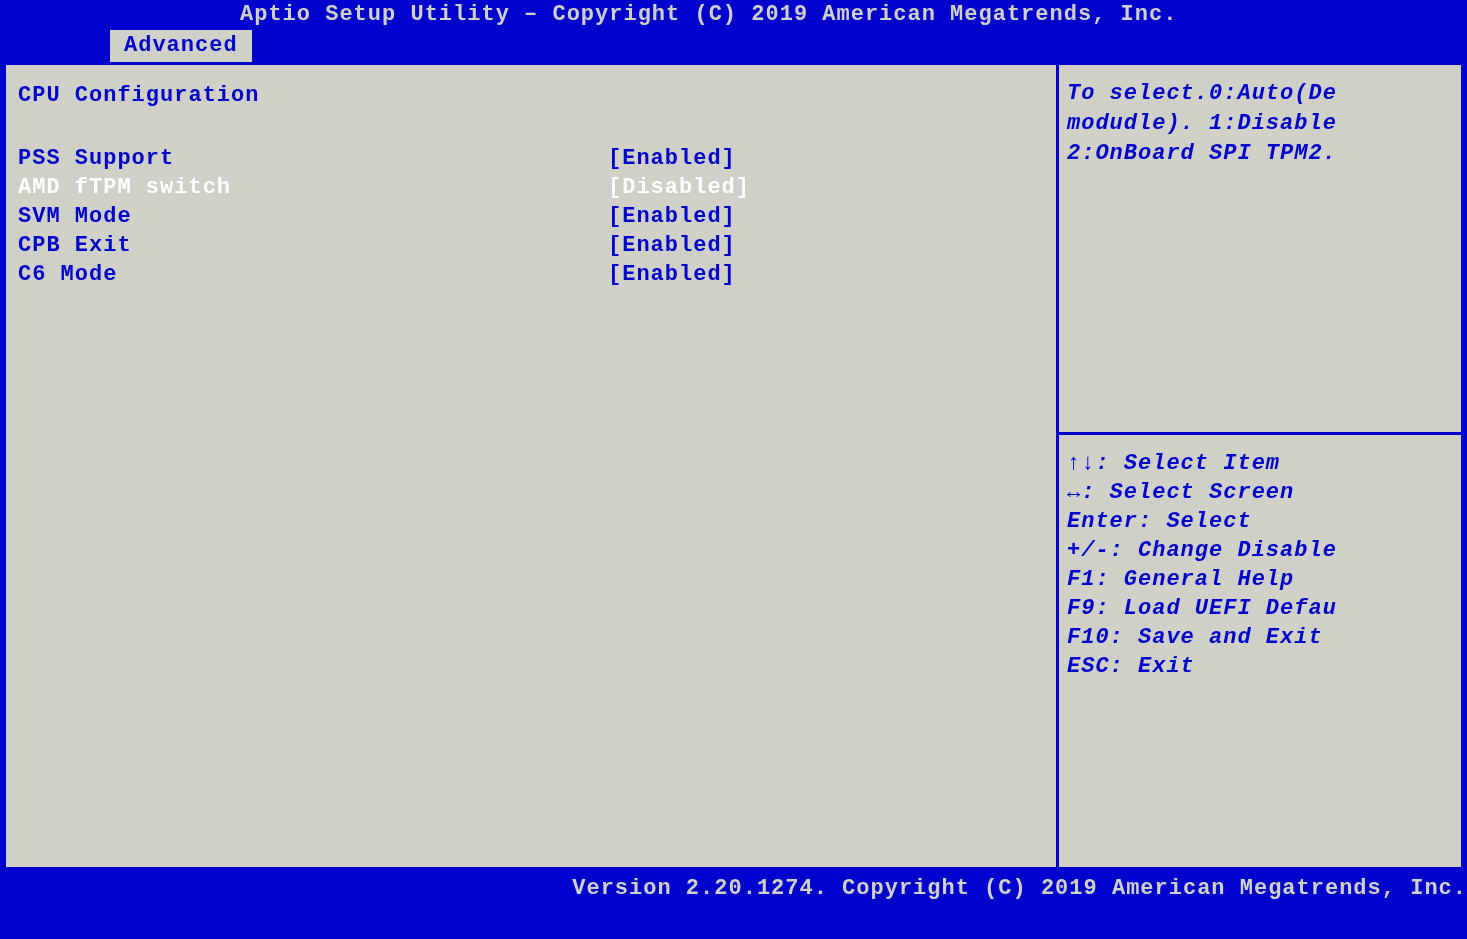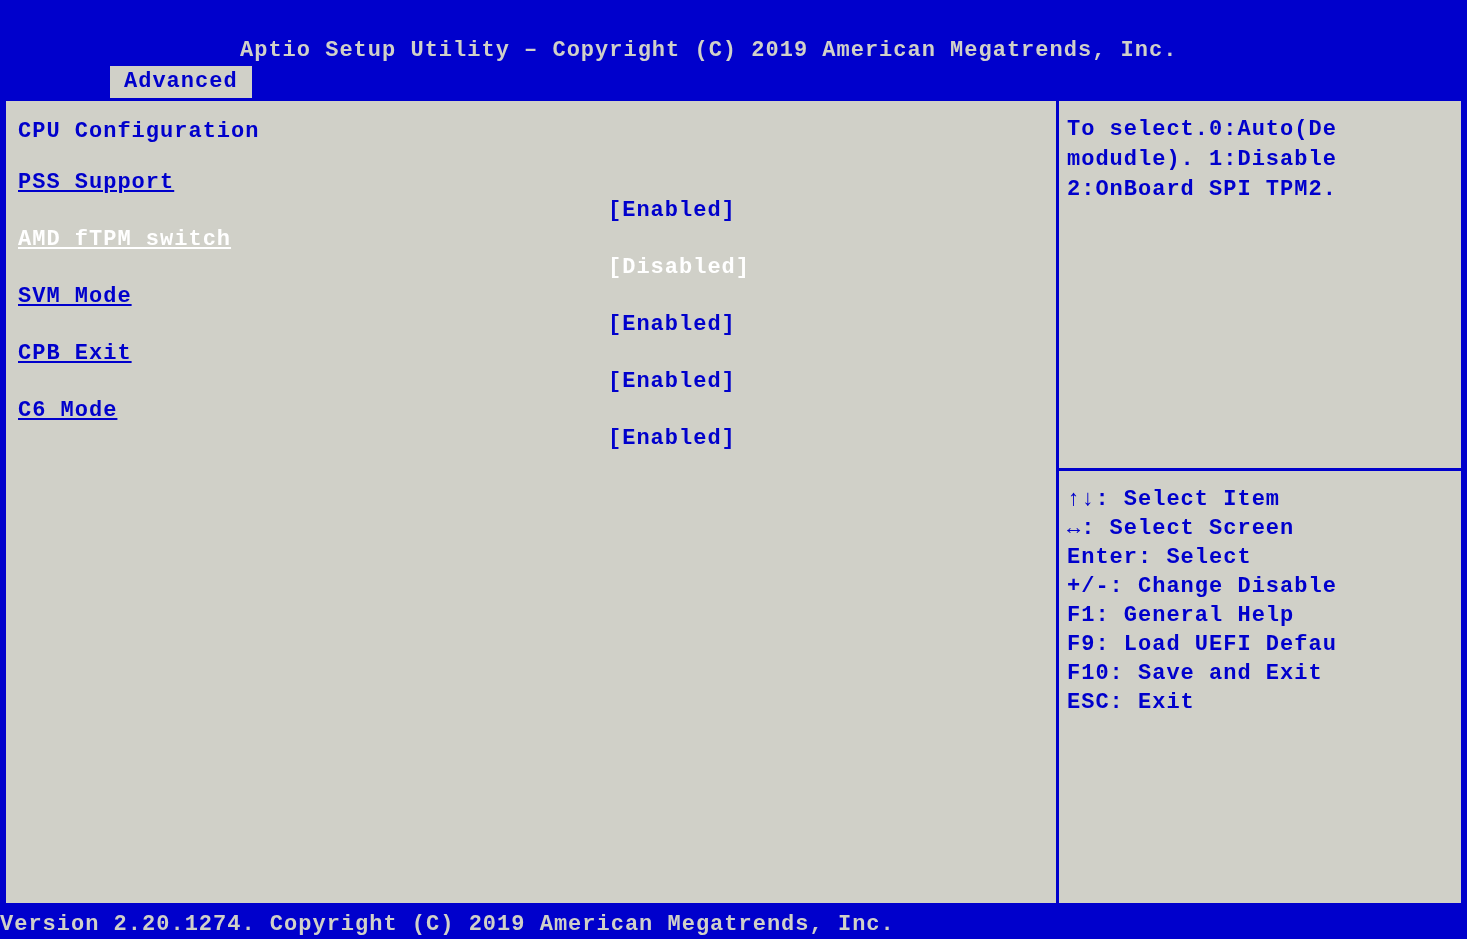--- a/index.html
+++ b/index.html
@@ -17,21 +17,20 @@
     overflow: hidden;
     letter-spacing: 1px;
   }
   .header-bar {
     background: #0000cc;
     color: #d0d0c8;
     height: 30px;
     padding-left: 240px;
     white-space: nowrap;
     line-height: 30px;
-    margin-top: 36px;
   }
   .tab-bar {
     background: #0000cc;
     height: 32px;
     display: flex;
     padding-left: 110px;
     align-items: center;
   }
   .tab {
     background: #d0d0c8;
@@ -70,47 +69,47 @@
     flex: 1;
     padding: 14px 8px;
     color: #0000cc;
     line-height: 29px;
     overflow: hidden;
   }
   .footer-bar {
     background: #0000cc;
     color: #d0d0c8;
     height: 30px;
-    text-align: left;
+    text-align: right;
     padding-top: 6px;
     white-space: nowrap;
+    padding-left: 43px;
   }
   .section-title {
     color: #0000cc;
-    margin-bottom: 24px;
+    margin-bottom: 36px;
   }
   .setting-row {
     display: flex;
     color: #0000cc;
     line-height: 29px;
   }
   .setting-row.selected {
     color: #ffffff;
     justify-content: flex-end;
   }
   .setting-label {
     width: 590px;
-    text-decoration: underline;
   }
   .setting-value {
     flex: 1;
-    margin-top: 28px;
   }
   .help-line, .key-line {
     white-space: nowrap;
+    font-style: italic;
   }
 </style>
 </head>
 <body>
 
 <div class="header-bar">
   <span>Aptio Setup Utility – Copyright (C) 2019 American Megatrends, Inc.</span>
 </div>
 
 <div class="tab-bar">

